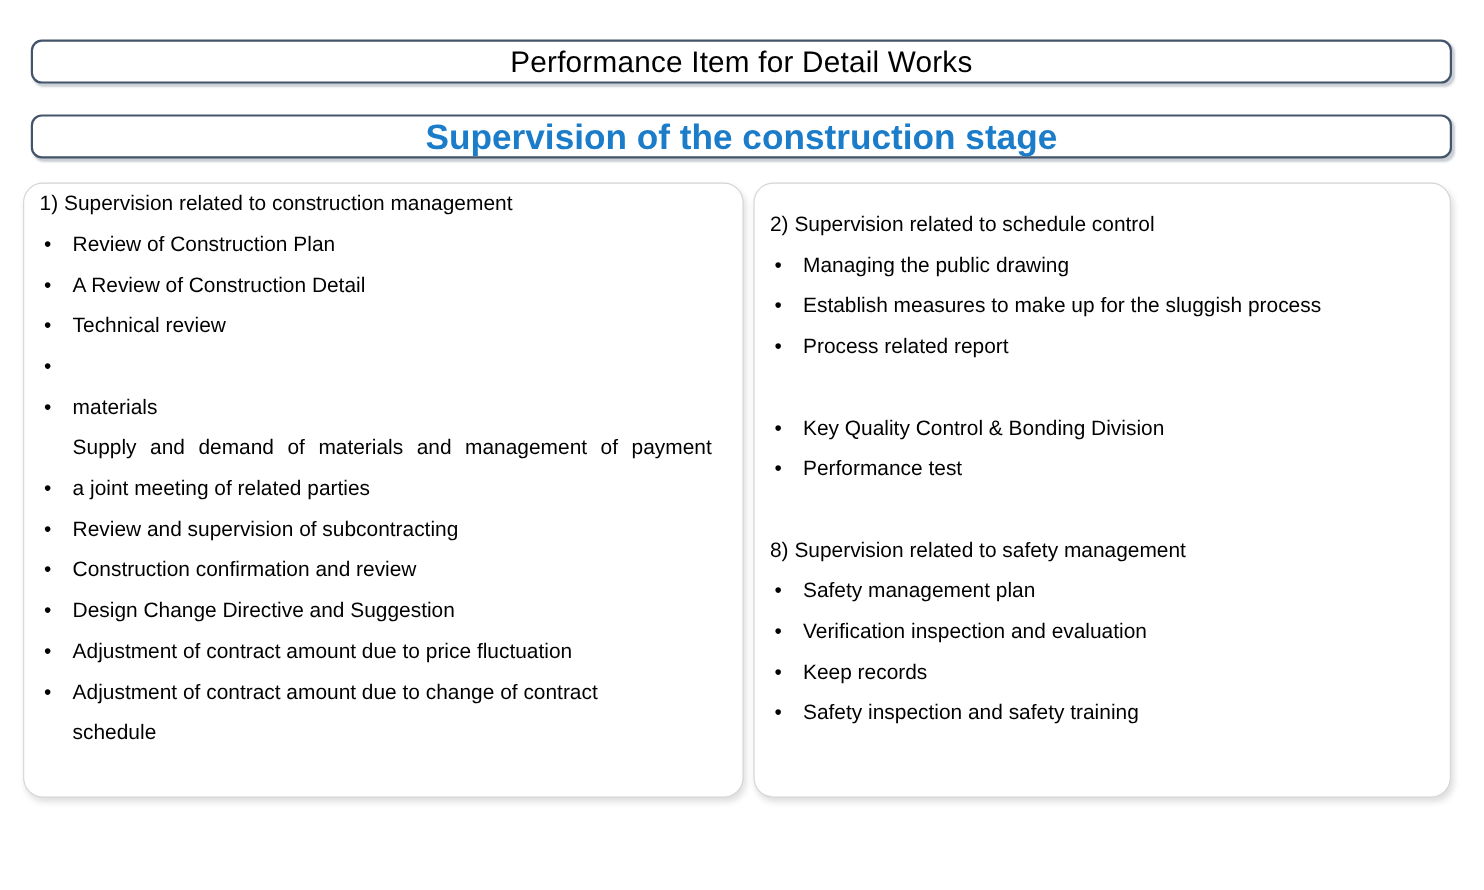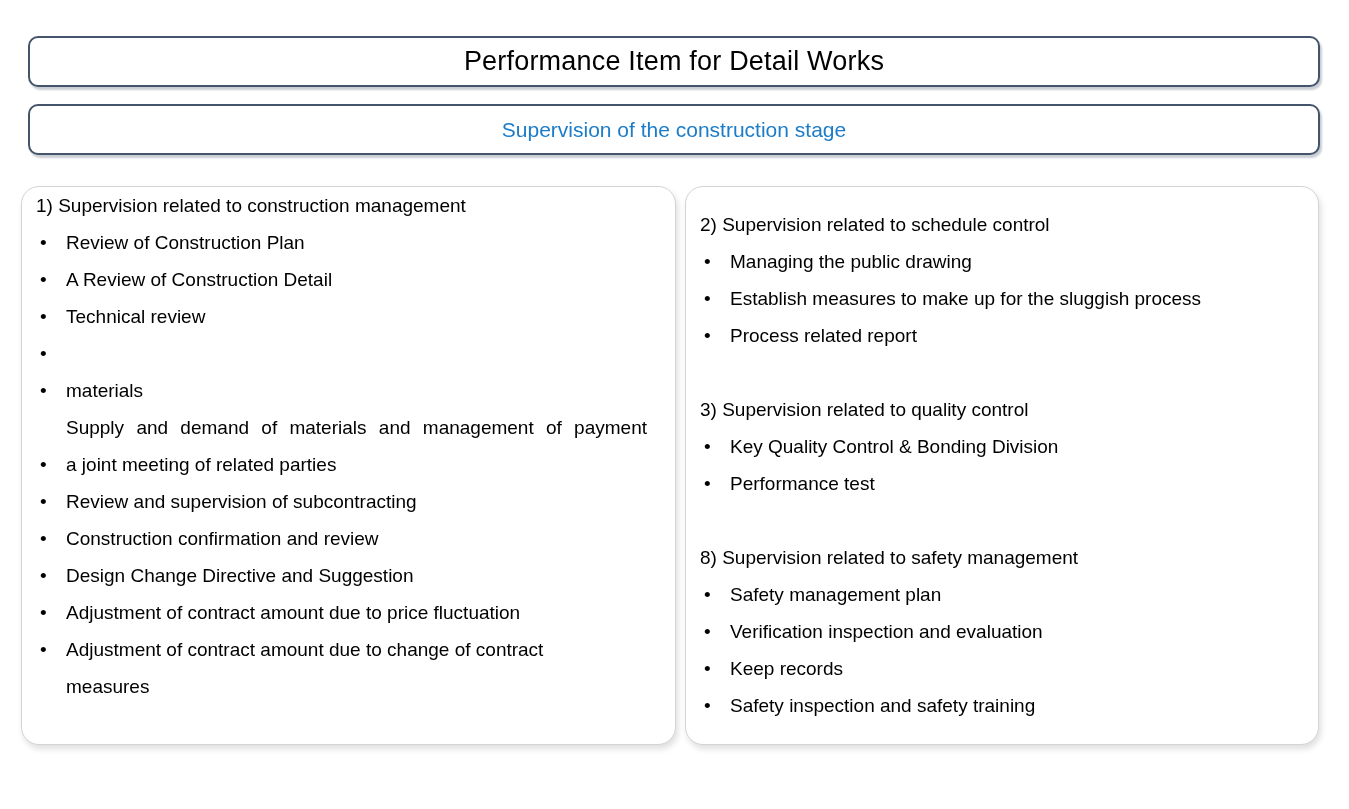--- a/index.html
+++ b/index.html
@@ -12,50 +12,49 @@
   html, body {
     width: 1349px; height: 809px;
     background: #ffffff;
     font-family: "Liberation Sans", "DejaVu Sans", sans-serif;
     overflow: hidden;
   }
   .slide { position: relative; width: 1349px; height: 809px; background: #fff; }
 
   .header-box {
     position: absolute;
-    left: 28px; width: 1292px; height: 51px;
+    left: 28px; width: 1292px; height: 40px;
     border: 2px solid var(--header-border);
     border-radius: 10px;
     background: #ffffff;
     box-shadow: 2px 3px 2px rgba(120,132,148,0.40);
     display: flex; align-items: center; justify-content: center;
   }
   .title-box { top: 36px; }
   .subtitle-box { top: 104px; }
   .title-text {
     font-size: 27px; color: var(--text-color);
     letter-spacing: 0.2px; white-space: nowrap;
   }
   .subtitle-text {
-    font-size: 21px; font-weight: normal; color: var(--accent-blue);
+    font-size: 32px; font-weight: bold; color: var(--accent-blue);
     white-space: nowrap;
   }
 
   .panel {
     position: absolute;
     top: 166px; height: 559px;
     background: #ffffff;
     border: 1px solid var(--panel-border);
     border-radius: 18px;
     box-shadow: 2px 4px 6px rgba(0,0,0,0.13);
     padding: 0 28px 0 14px;
     color: var(--text-color);
     font-size: 19px;
     line-height: 37px;
-    margin-top: 20px;
   }
   .panel-left  { left: 21px;  width: 655px; }
   .panel-right { left: 685px; width: 634px; padding-top: 19px; }
 
   .section + .section { margin-top: 37px; }
   .heading { white-space: nowrap; }
 
   .bullet { display: flex; align-items: flex-start; }
   .marker {
     flex: 0 0 26px; margin-left: 4px;
@@ -142,21 +141,21 @@
         <div class="bullet">
           <span class="marker">•</span>
           <span class="btext">
             <span class="line">Adjustment of contract amount due to price fluctuation</span>
           </span>
         </div>
         <div class="bullet">
           <span class="marker">•</span>
           <span class="btext">
             <span class="line">Adjustment of contract amount due to change of contract</span>
-            <span class="line">measures</span>
+            <span class="line">schedule</span>
           </span>
         </div>
       </div>
     </div>
 
   <div class="panel panel-right">
       <div class="section">
         <div class="heading">2) Supervision related to schedule control</div>
         <div class="bullet">
           <span class="marker">•</span>
@@ -171,21 +170,20 @@
           </span>
         </div>
         <div class="bullet">
           <span class="marker">•</span>
           <span class="btext">
             <span class="line">Process related report</span>
           </span>
         </div>
       </div>
       <div class="section">
-        <div class="heading">3) Supervision related to quality control</div>
         <div class="bullet">
           <span class="marker">•</span>
           <span class="btext">
             <span class="line">Key Quality Control &amp; Bonding Division</span>
           </span>
         </div>
         <div class="bullet">
           <span class="marker">•</span>
           <span class="btext">
             <span class="line">Performance test</span>

